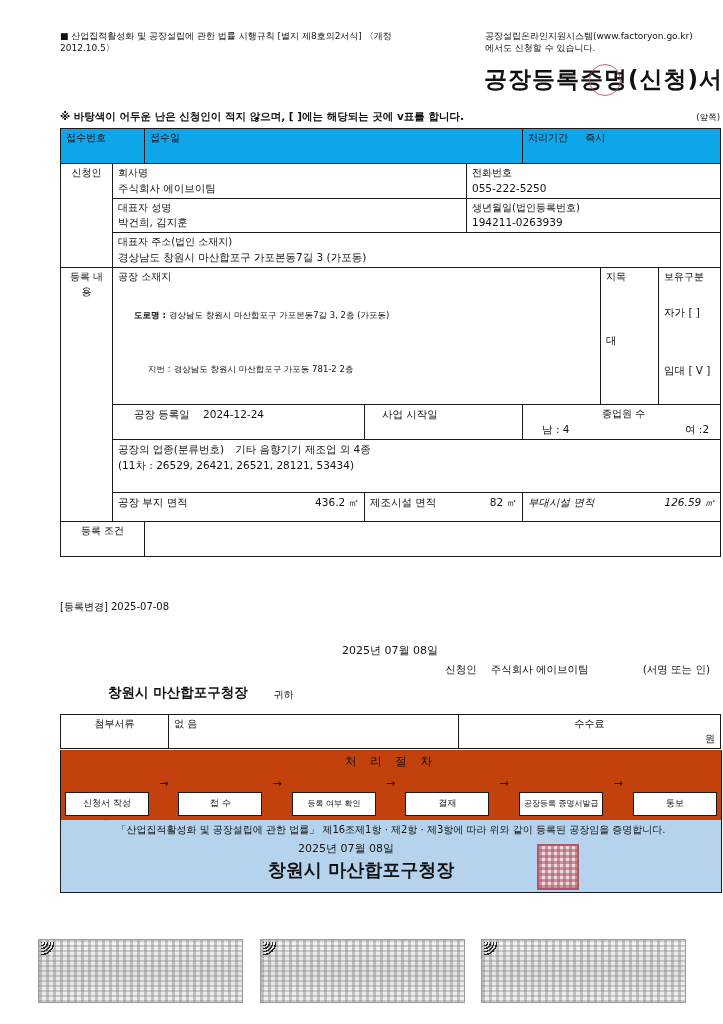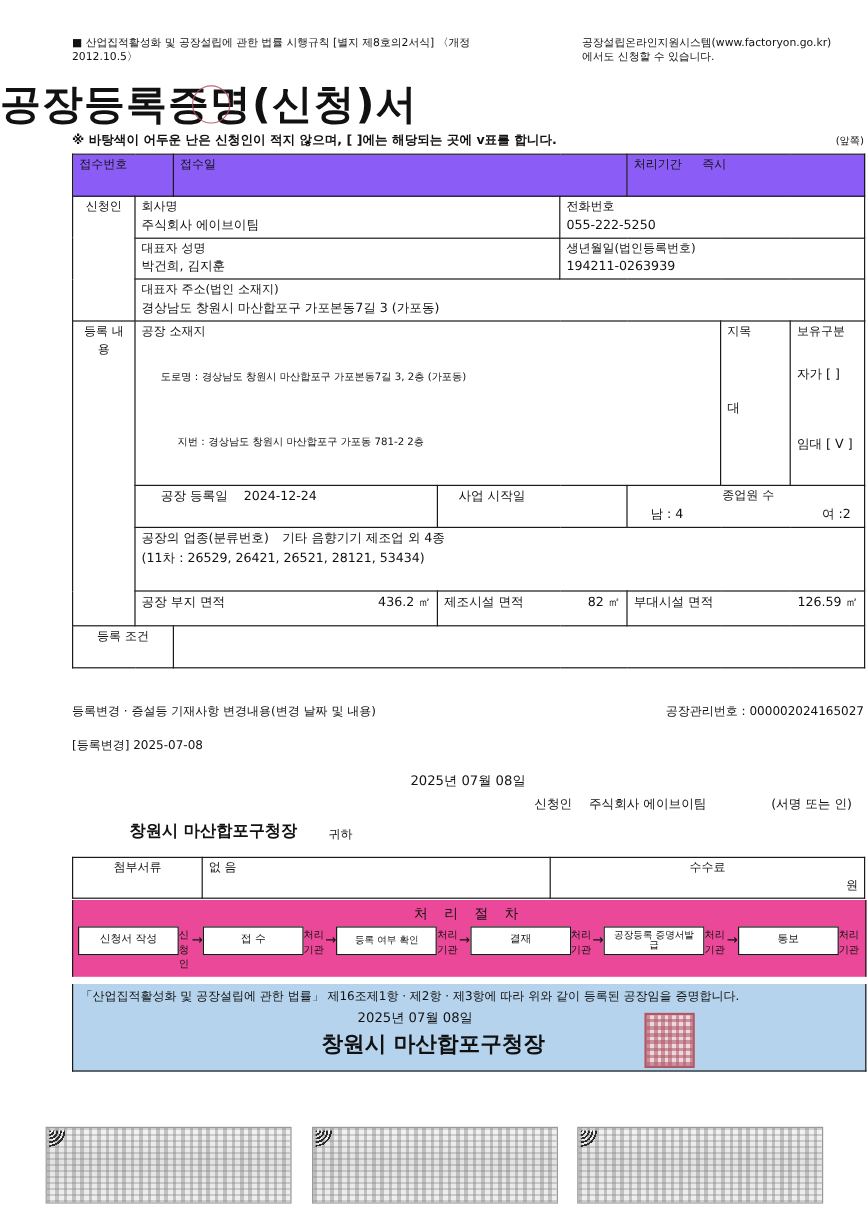--- a/index.html
+++ b/index.html
@@ -18,22 +18,22 @@
   .topmeta{
     position:absolute;left:60px;top:30px;width:660px;
     display:flex;justify-content:space-between;align-items:flex-start;
     font-size:9px;line-height:1.35;
   }
   .topmeta .left{width:400px;}
   .topmeta .right{width:235px;text-align:left;}
 
   
   .title{
-    position:absolute;left:0;top:64px;width:723px;text-align:left;
-    font-size:34px;font-weight:bold;letter-spacing:1px;
+    position:absolute;left:0;top:64px;width:723px;text-align:right;
+    font-size:23px;font-weight:bold;letter-spacing:1px;
   }
   .title .circled{position:relative;display:inline-block;}
   .title .circled::after{
     content:"";position:absolute;left:50%;top:50%;
     width:30px;height:30px;margin-left:-15px;margin-top:-16px;
     border:1.5px solid #b05060;border-radius:50%;
     opacity:.85;
   }
 
   
@@ -49,21 +49,21 @@
     position:absolute;left:60px;top:128px;width:660px;
     border-collapse:collapse;table-layout:fixed;
     font-size:10px;
   }
   .tbl td{
     border:1px solid #1a1a1a;
     vertical-align:top;
     padding:2px 5px;
     line-height:1.45;
   }
-  .blue{background:#8b5cf6;}
+  .blue{background:#0ea5e9;}
   .ctr{text-align:center;}
   .vmid{vertical-align:middle;}
   .thick-top{border-top:2px solid #1a1a1a;}
   .thick-bot{border-bottom:2px solid #1a1a1a;}
   .lbl{font-size:10px;}
   .val{font-size:10.5px;}
   .sm{font-size:8.5px;}
   .vert{
     text-align:center;vertical-align:middle;font-size:10px;line-height:1.25;
   }
@@ -81,40 +81,40 @@
   .rowline{display:flex;justify-content:space-between;}
 
   
   .sig-date{text-align:center;font-size:11px;}
   .sig-line{display:flex;justify-content:flex-end;gap:14px;font-size:10.5px;padding-right:10px;}
   .recipient{font-size:13.5px;font-weight:bold;}
   .recipient-row{display:flex;align-items:flex-end;gap:26px;padding-left:48px;}
   .guiha{font-size:10px;font-weight:normal;}
 
   
-  .procwrap{position:absolute;left:60px;width:660px;background:#ec4899;
+  .procwrap{position:absolute;left:60px;width:660px;background:#c2410c;
             border-left:1px solid #1a1a1a;border-right:1px solid #1a1a1a;}
   .proc-title{text-align:center;font-size:11.5px;letter-spacing:5px;padding:4px 0 3px;}
   .proc-row{display:flex;align-items:flex-start;justify-content:space-between;
             padding:0 4px 4px;}
-  .proc-step{display:flex;flex-direction:row;}
+  .proc-step{display:flex;flex-direction:column;align-items:center;margin-top:20px;}
   .proc-box{
     background:#fff;border:1px solid #1a1a1a;
     min-width:74px;height:22px;
     display:flex;align-items:center;justify-content:center;
     font-size:9px;text-align:center;line-height:1.05;padding:0 4px;
   }
   .proc-box.two{font-size:8px;}
   .proc-sub{font-size:8.5px;margin-top:2px;}
   .proc-arrow{font-size:11px;padding-top:5px;}
 
   
   .certwrap{position:absolute;left:60px;width:660px;background:#b5d3ec;
             border:1px solid #1a1a1a;border-top:none;}
-  .cert-text{font-size:10px;padding:3px 6px 0;}
+  .cert-text{font-size:10px;padding:3px 6px 0;text-align:center;}
   .cert-date{text-align:center;font-size:11px;padding-top:4px;padding-right:90px;}
   .cert-org{text-align:center;font-size:18px;font-weight:bold;padding:2px 0 6px;padding-right:60px;}
   .seal{
     position:absolute;right:142px;top:24px;
     width:38px;height:42px;
     border:2px solid #b04a5a;
     background:
       repeating-linear-gradient(0deg,rgba(176,74,90,.55) 0 3px,rgba(255,255,255,0) 3px 6px),
       repeating-linear-gradient(90deg,rgba(176,74,90,.55) 0 3px,rgba(255,255,255,0) 3px 6px),
       #f2dadd;
@@ -231,21 +231,21 @@
     </tr>
 
     <tr>
       <td class="vert thick-top" rowspan="4">
         <span>등록</span>
         <span>내용</span>
       </td>
       <td class="thick-top" colspan="7" style="height:132px">
         <div class="lbl">공장 소재지</div>
         <div class="indent1" style="margin-top:23px">
-          <span class="sm" style="font-weight:normal">도로명 :</span>
+          <span class="sm" style="font-weight:bold">도로명 :</span>
           <span class="sm">경상남도 창원시 마산합포구 가포본동7길 3, 2층 (가포동)</span>
         </div>
         <div class="indent2" style="margin-top:40px">
           <span class="sm">지번 :</span>
           <span class="sm">경상남도 창원시 마산합포구 가포동 781-2 2층</span>
         </div>
       </td>
       <td class="thick-top">
         <div class="lbl">지목</div>
         <div class="val" style="margin-top:48px">대</div>
@@ -292,42 +292,35 @@
           <span class="val">436.2 ㎡</span>
         </div>
       </td>
       <td colspan="3">
         <div style="display:flex;justify-content:space-between;">
           <span class="val">제조시설 면적</span>
           <span class="val">82 ㎡</span>
         </div>
       </td>
       <td colspan="3">
-        <div style="display:flex;justify-content:space-between;">
+        <div style="display:flex;justify-content:space-between;font-style:italic;">
           <span class="val">부대시설 면적</span>
           <span class="val">126.59 ㎡</span>
         </div>
       </td>
     </tr>
 
     <tr>
       <td class="vert thick-top thick-bot" colspan="2" style="height:30px">등록 조건</td>
       <td class="thick-top thick-bot" colspan="8"></td>
     </tr>
   </tbody>
     </table>
 
   <div class="freeblock" style="top:586px">
-    <div class="rowline">
-      <span>등록변경 · 증설등 기재사항 변경내용(변경 날짜 및 내용)</span>
-      <span>
-        <span>공장관리번호 :</span>
-        <span>000002024165027</span>
-      </span>
-    </div>
     <div style="margin-top:14px">[등록변경] 2025-07-08</div>
   </div>
 
   <div class="freeblock" style="top:636px">
     <div class="sig-date" style="margin-top:7px">2025년 07월 08일</div>
     <div class="sig-line" style="margin-top:5px">
       <span>신청인</span>
       <span>주식회사 에이브이팀</span>
       <span style="margin-left:40px">(서명 또는 인)</span>
     </div>

